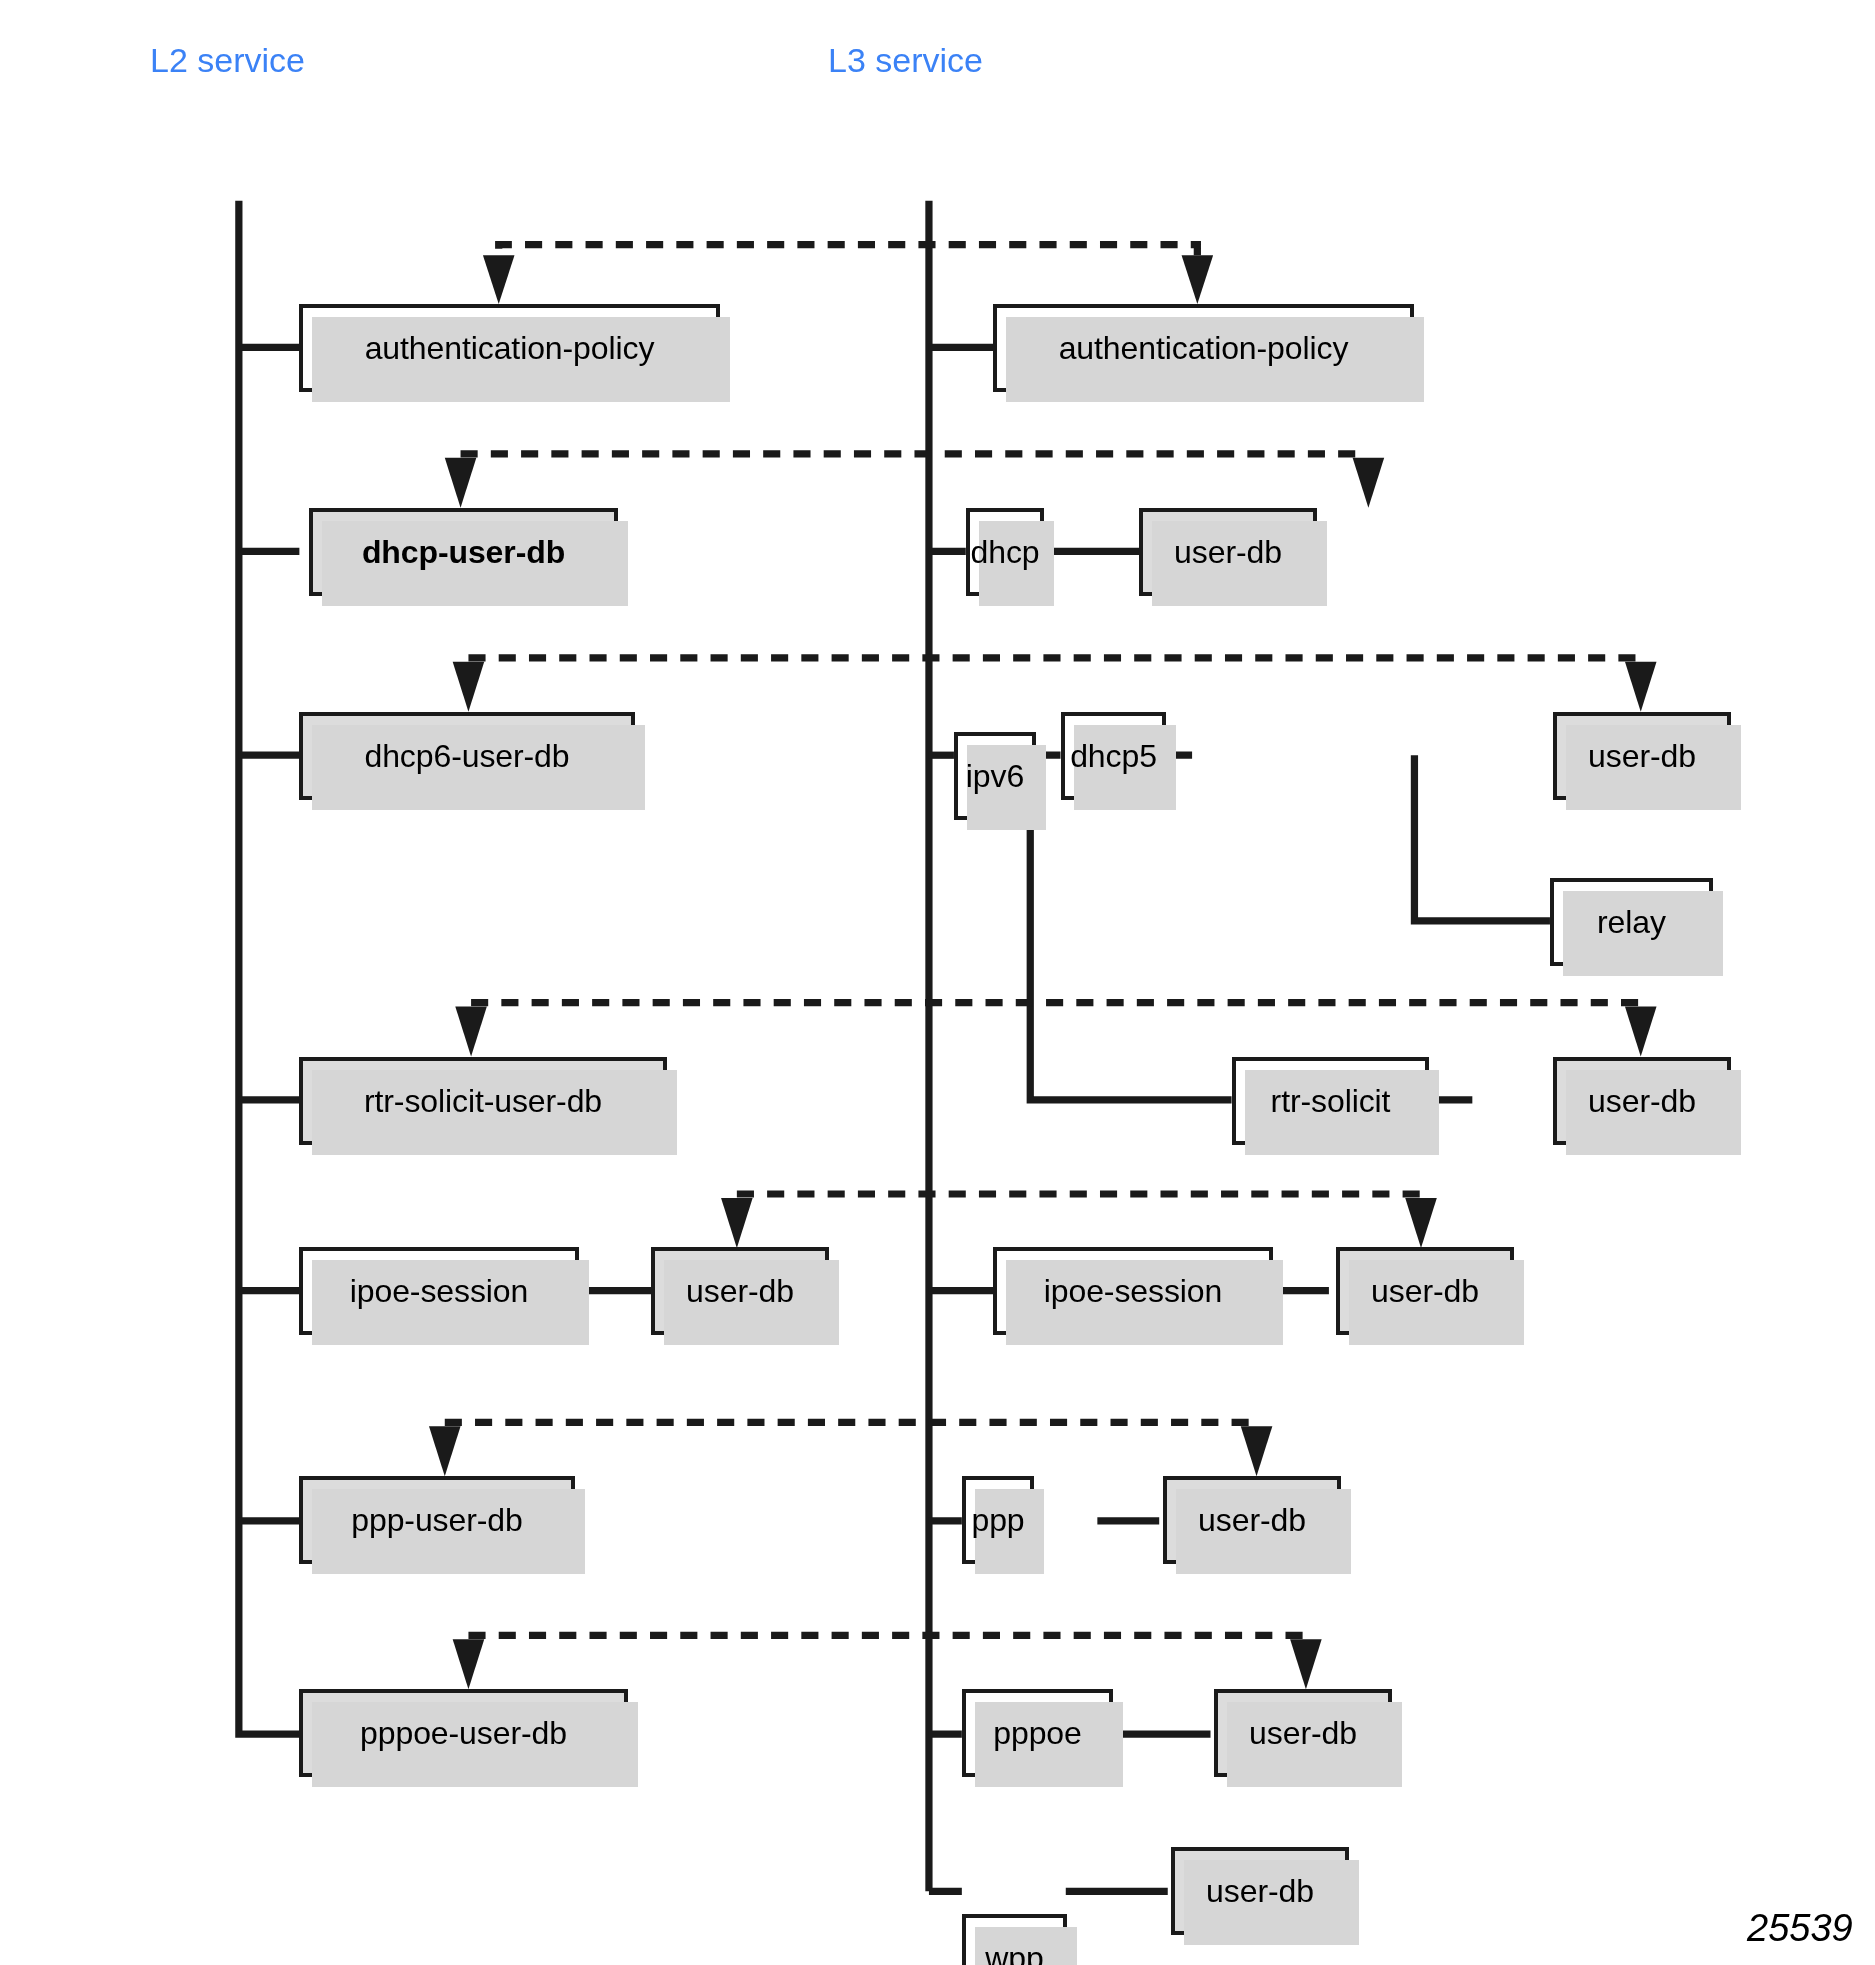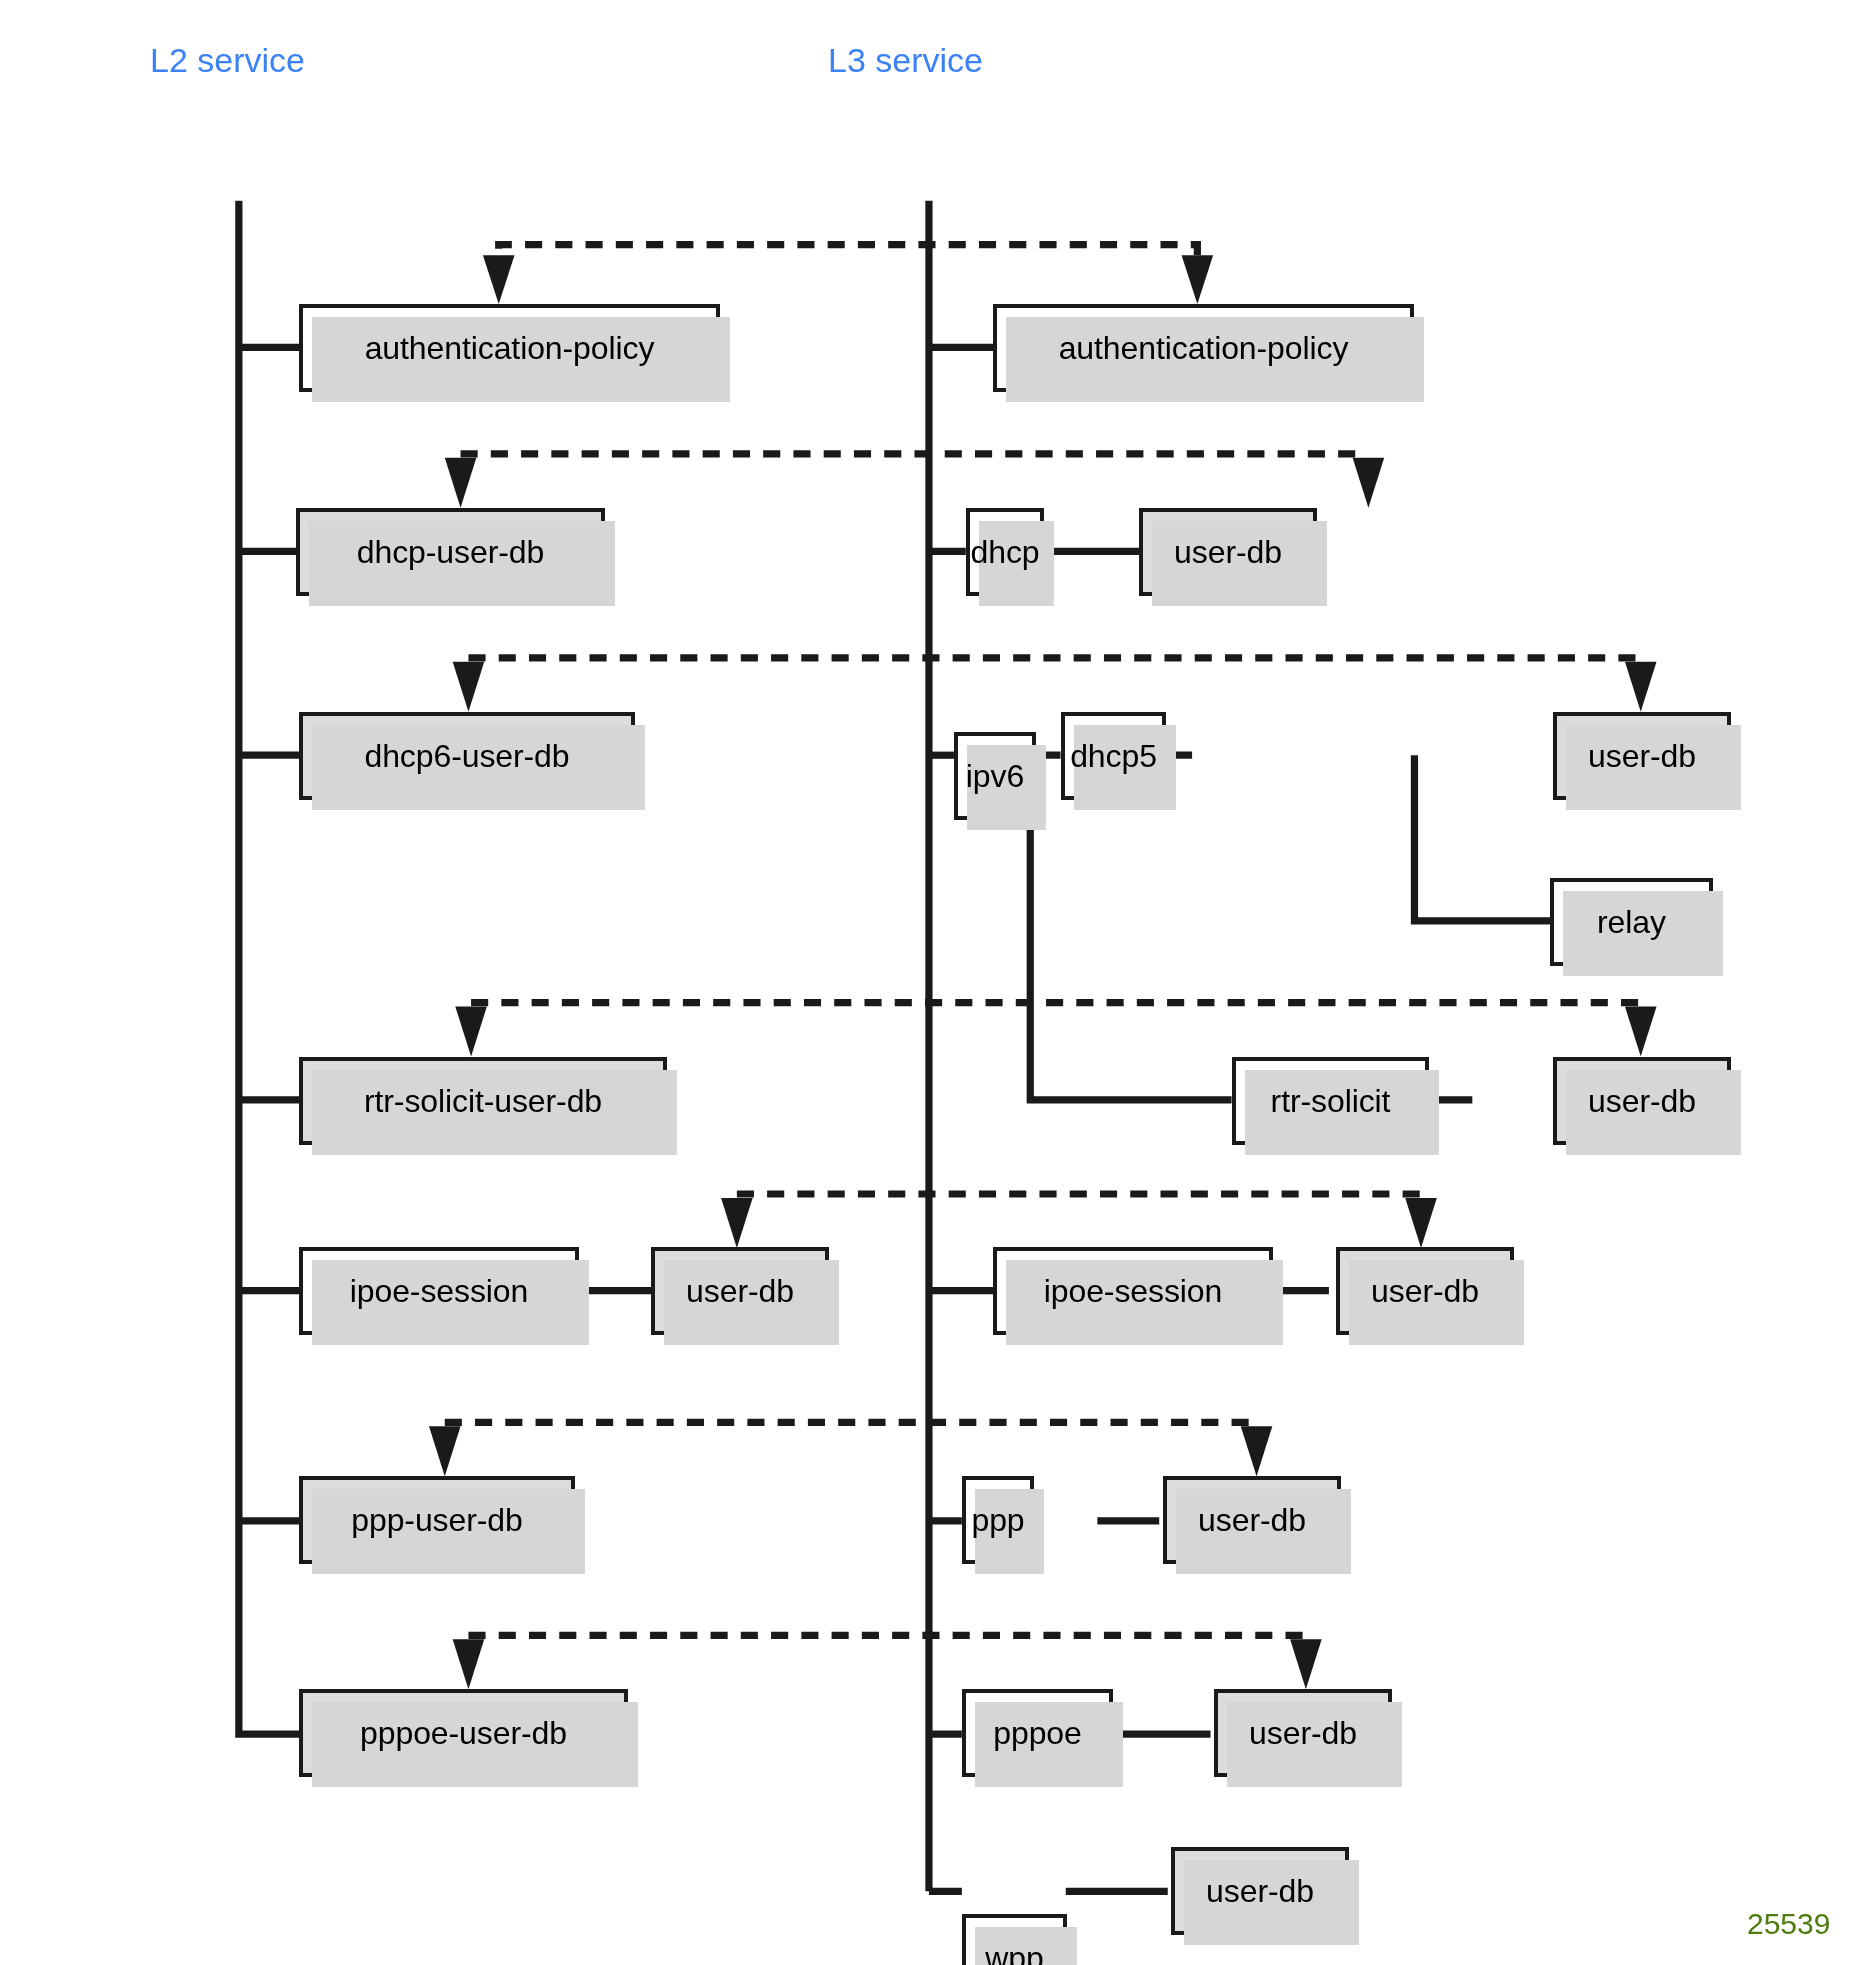--- a/index.html
+++ b/index.html
@@ -76,23 +76,24 @@
   }
   .col-header {
     position: absolute;
     font-size: 34px;
     color: #3b82f6;
     white-space: nowrap;
     z-index: 3;
   }
   .fig-num {
     position: absolute;
-    font-size: 30px;
-    color: #4d7c0f;
+    font-size: 38px;
+    color: #000000;
     z-index: 3;
+    font-style: italic;
   }
 </style>
 </head>
 <body>
 
 <div id="canvas">
 
   <svg class="wires" viewBox="0 0 2850 2987">
 
     <path class="solid-wire" d="M 363 305 L 363 2636 L 455 2636"></path>
@@ -172,21 +173,21 @@
 
   <div class="node" style="left:299px; top:304px; width:421px; height:88px;">
     <span class="shadow-layer"></span>
     <span class="node-label">authentication-policy</span>
   </div>
   <div class="node" style="left:993px; top:304px; width:421px; height:88px;">
     <span class="shadow-layer"></span>
     <span class="node-label">authentication-policy</span>
   </div>
 
-  <div class="node shaded" style="left:296px; top:508px; width:309px; height:88px;">
+  <div class="node shaded" style="left:309px; top:508px; width:309px; height:88px;font-weight:bold;">
     <span class="shadow-layer"></span>
     <span class="node-label">dhcp-user-db</span>
   </div>
   <div class="node" style="left:966px; top:508px; width:78px; height:88px;">
     <span class="shadow-layer"></span>
     <span class="node-label">dhcp</span>
   </div>
   <div class="node shaded" style="left:1139px; top:508px; width:178px; height:88px;">
     <span class="shadow-layer"></span>
     <span class="node-label">user-db</span>

